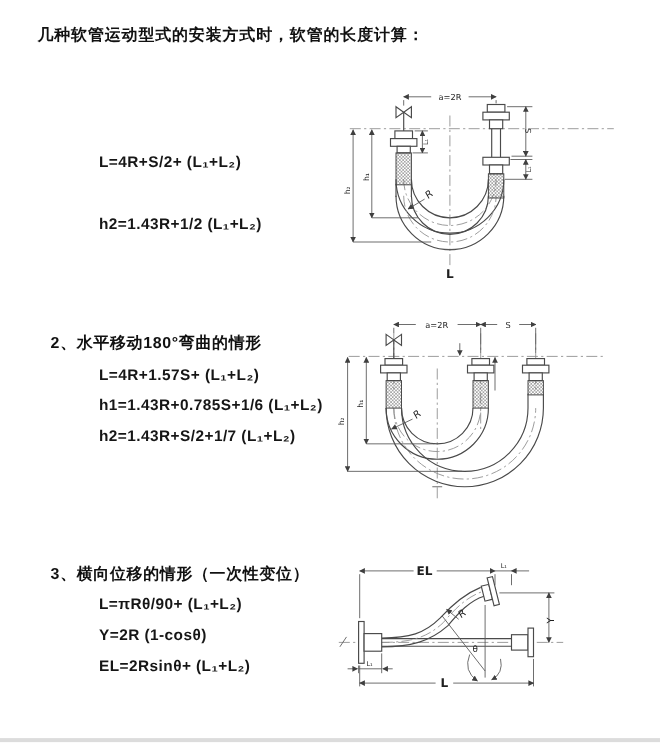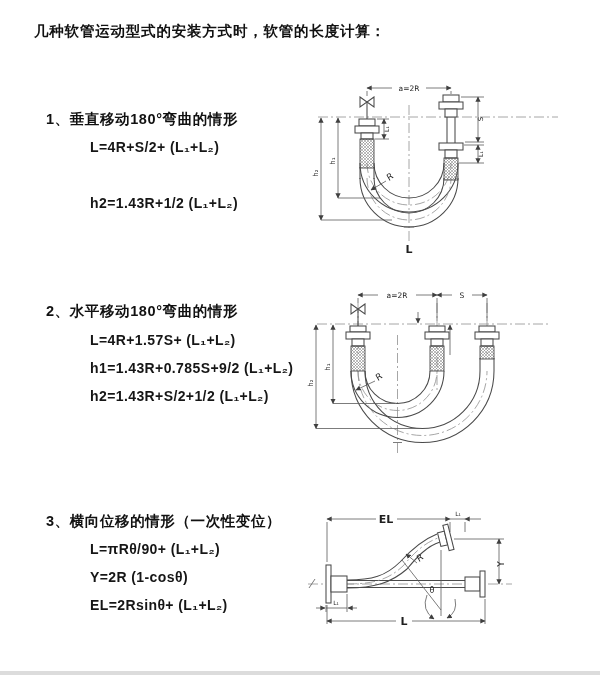--- a/index.html
+++ b/index.html
@@ -29,28 +29,27 @@
   g.cl line, path.cl { stroke:#8f8f8f; stroke-width:0.8; stroke-dasharray:10 3 2 3; fill:none; }
   .scan-edge { position:absolute; left:0; right:0; bottom:0; height:4px; background:#dcdcdc; }
 </style>
 </head>
 <body>
 
 <div class="page">
 
   <div class="title" style="left:34px; top:22px">几种软管运动型式的安装方式时，软管的长度计算：</div>
 
-  <div class="heading" style="left:46px; top:110px">1、垂直移动180°弯曲的情形</div>
   <div class="formula" style="left:64px; top:139px">L=4R+S/2+ (L₁+L₂)</div>
   <div class="formula" style="left:64px; top:195px">h2=1.43R+1/2 (L₁+L₂)</div>
 
   <div class="heading" style="left:46px; top:302px">2、水平移动180°弯曲的情形</div>
   <div class="formula" style="left:64px; top:332px">L=4R+1.57S+ (L₁+L₂)</div>
-  <div class="formula" style="left:64px; top:360px">h1=1.43R+0.785S+9/2 (L₁+L₂)</div>
-  <div class="formula" style="left:64px; top:388px">h2=1.43R+S/2+1/2 (L₁+L₂)</div>
+  <div class="formula" style="left:64px; top:360px">h1=1.43R+0.785S+1/6 (L₁+L₂)</div>
+  <div class="formula" style="left:64px; top:388px">h2=1.43R+S/2+1/7 (L₁+L₂)</div>
 
   <div class="heading" style="left:46px; top:512px">3、横向位移的情形（一次性变位）</div>
   <div class="formula" style="left:64px; top:541px">L=πRθ/90+ (L₁+L₂)</div>
   <div class="formula" style="left:64px; top:569px">Y=2R (1-cosθ)</div>
   <div class="formula" style="left:64px; top:597px">EL=2Rsinθ+ (L₁+L₂)</div>
 
   <svg class="diag" style="left:308px; top:75px" width="285" height="185" viewBox="0 0 285 185">
     <defs>
       <marker id="arr" viewBox="0 0 10 10" refX="9" refY="5" markerWidth="6.5" markerHeight="6.5" orient="auto-start-reverse">
         <path d="M0,0 L10,5 L0,10 z" fill="#3f3f3f"></path>

